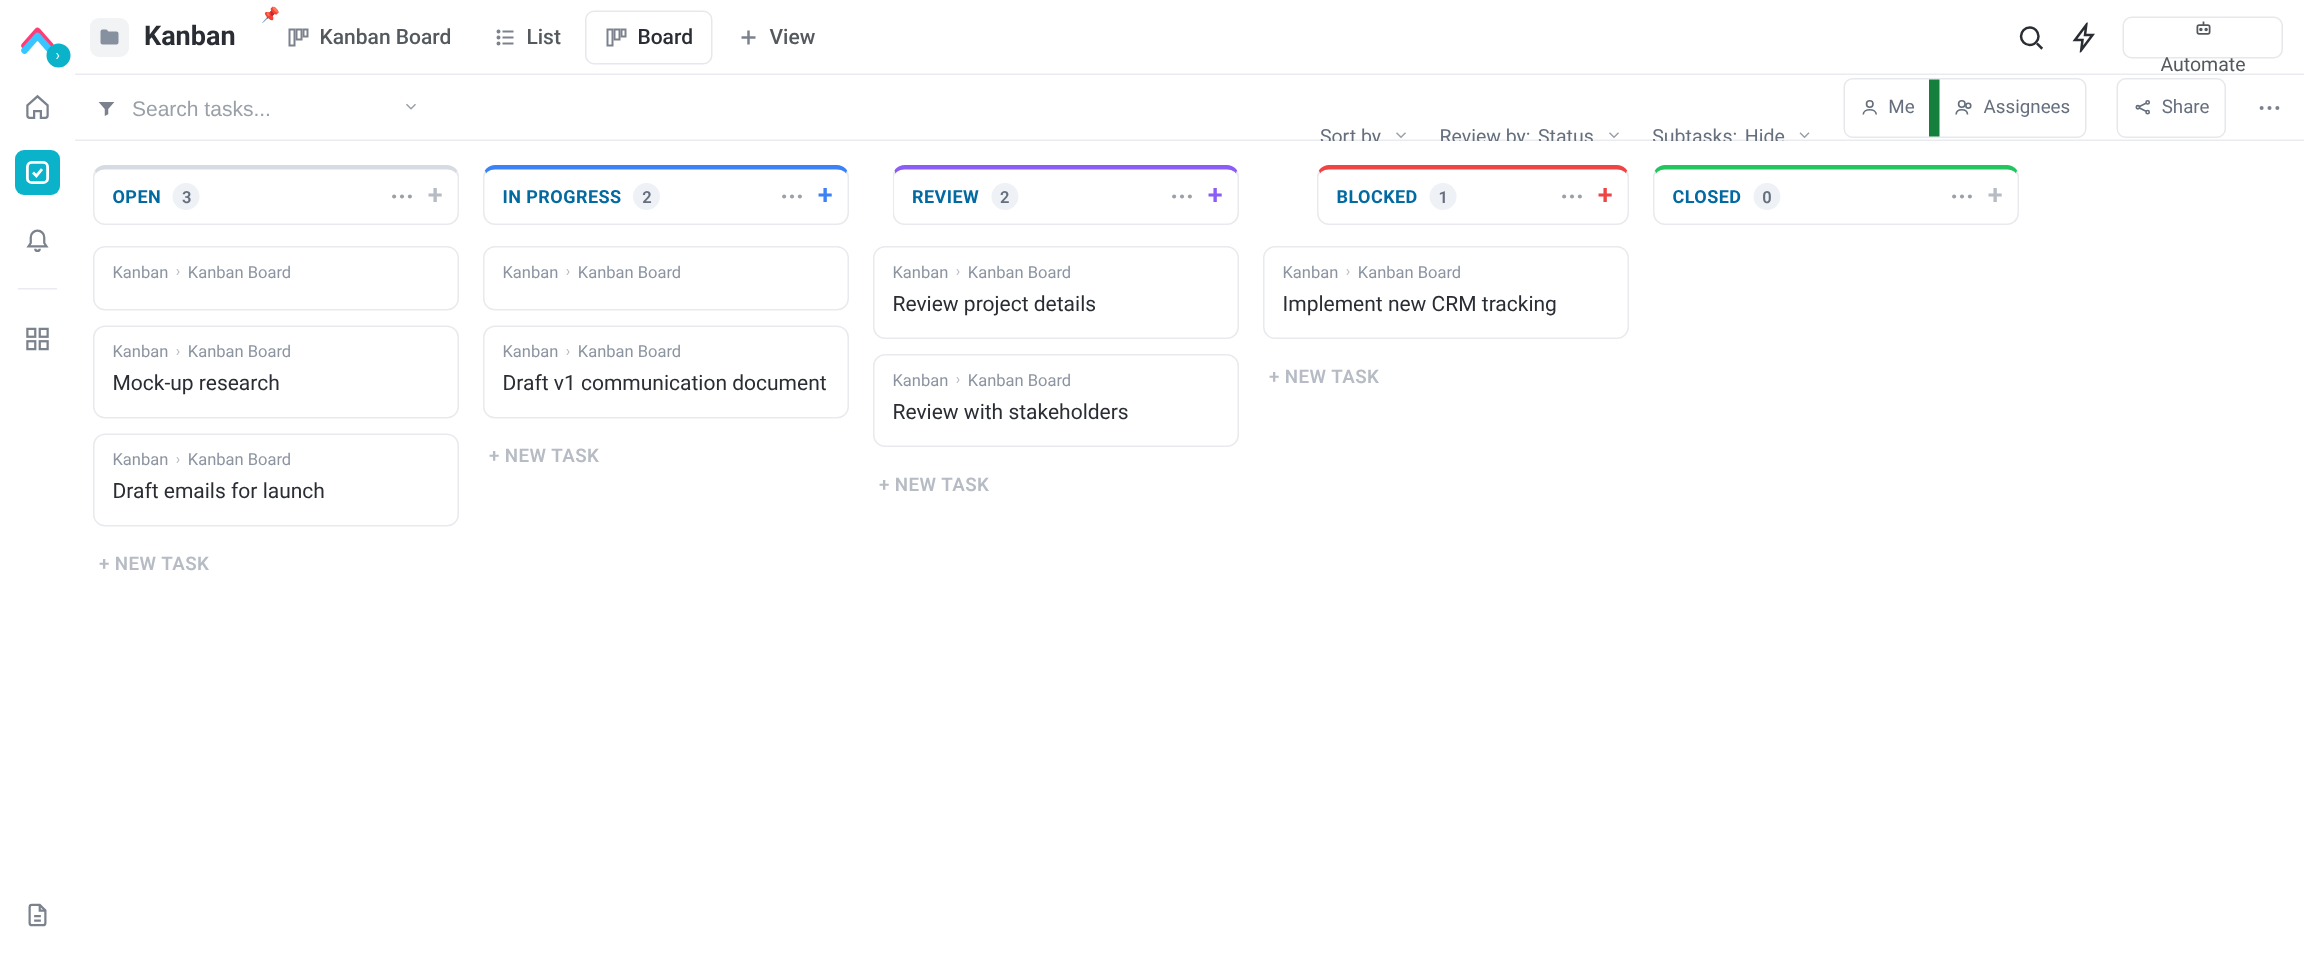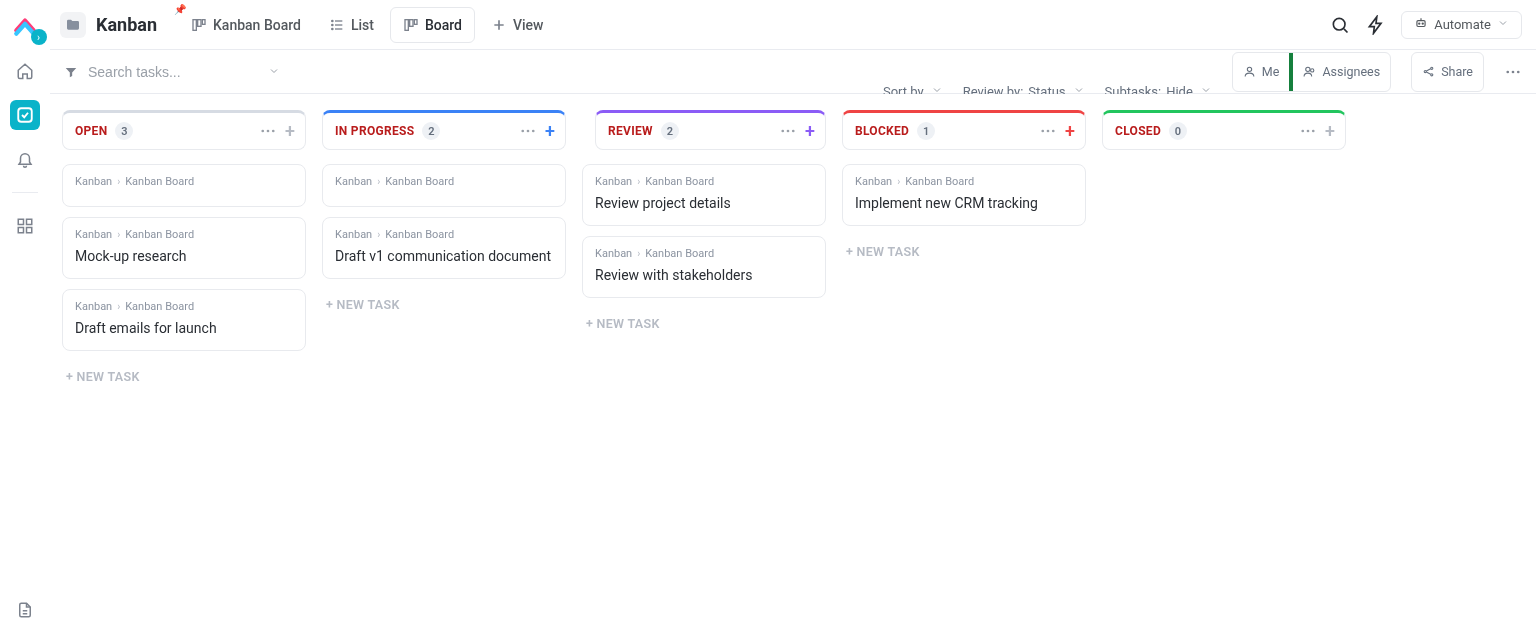--- a/index.html
+++ b/index.html
@@ -25,45 +25,45 @@
   .tabs { display:flex; align-items:center; gap:4px; margin-left:14px; }
   .tab { height:36px; display:flex; align-items:center; gap:6px; padding:0 12px; color:#54595e; font-size:14px; font-weight:500; border-radius:6px; cursor:pointer; position:relative; }
   .tab .tab-ico { display:flex; align-items:center; justify-content:center; color:#7c828d; }
   .tab .tab-ico svg { width:16px; height:16px; }
   .tab.active-tab { background:#fff; border:1px solid #e6e8ec; color:#2a2e34; }
   .tab .pin { position:absolute; left:-5px; top:-3px; font-size:10px; color:#1ab5c9; }
   .top-spacer { flex:1; }
   .top-right { display:flex; align-items:center; gap:14px; }
   .top-icon { width:22px; height:22px; display:flex; align-items:center; justify-content:center; color:#2a2e34; cursor:pointer; }
   .top-icon svg { width:20px; height:20px; stroke:currentColor; }
-  .automate-btn { height:28px; display:flex; align-items:center; gap:6px; padding:0 12px; border:1px solid #e6e8ec; background:#fff; border-radius:6px; color:#54595e; font-size:13px; cursor:pointer; }
+  .automate-btn { height:28px; display:flex; align-items:center; gap:6px; padding:0 24px; border:1px solid #e6e8ec; background:#fff; border-radius:6px; color:#54595e; font-size:13px; cursor:pointer;flex-direction:column; }
   .automate-btn svg { width:14px; height:14px; }
   
   .toolbar { height:44px; display:flex; align-items:center; padding:0 14px; gap:10px; border-bottom:1px solid #e9ebf0; background:#fff; }
   .tb-left { display:flex; align-items:center; gap:10px; }
   .tb-ico { color:#7c828d; display:flex; align-items:center; justify-content:center; cursor:pointer; }
   .tb-ico svg { width:14px; height:14px; }
   .search-input { border:none; outline:none; font-size:14px; color:#2a2e34; width:170px; }
   .search-input::placeholder { color:#9aa0a8; }
   .chev-ico { color:#9aa0a8; cursor:pointer; }
   .chev-ico svg { width:12px; height:12px; }
   .tb-spacer { flex:1; }
   .tb-right { display:flex; align-items:center; gap:20px; font-size:13px; color:#656f7d; }
   .tb-link { display:flex; align-items:center; gap:5px; cursor:pointer;margin-top:40px; }
   .tb-link .chev-ico { margin-left:2px; }
   .tb-pill-group { display:flex; align-items:center; border:1px solid #e6e8ec; border-radius:6px; }
   .tb-pill { height:38px; display:flex; align-items:center; gap:6px; padding:0 10px; font-size:12.5px; color:#656f7d; cursor:pointer; }
-  .tb-pill + .tb-pill { border-left:4px solid #15803d; }
+  .tb-pill + .tb-pill { border-left:7px solid #15803d; }
   .tb-pill svg { width:13px; height:13px; }
   .tb-kebab { color:#7c828d; cursor:pointer; display:flex; align-items:center; }
   
   .board { flex:1; padding:16px 12px; display:flex; gap:16px; overflow-x:auto; background:#fff; }
   .column { width:244px; flex:0 0 244px; display:flex; flex-direction:column; gap:14px; }
   .col-header { height:40px; border:1px solid #e8eaee; border-top:3px solid transparent; border-radius:8px; display:flex; align-items:center; padding:0 10px 0 12px; gap:8px; background:#fff; }
-  .col-header .col-name { font-size:12px; font-weight:700; letter-spacing:0.3px; color:#b91c1c; text-transform:uppercase; }
+  .col-header .col-name { font-size:12px; font-weight:700; letter-spacing:0.3px; color:#0369a1; text-transform:uppercase; }
   .col-header .count { background:#eef1f5; color:#656f7d; min-width:18px; height:18px; padding:0 5px; border-radius:9px; font-size:11px; font-weight:600; display:flex; align-items:center; justify-content:center; }
   .col-header .col-spacer { flex:1; }
   .col-header .kebab { color:#9aa0a8; cursor:pointer; display:flex; align-items:center; }
   .col-header .add-btn { font-size:18px; line-height:1; font-weight:600; cursor:pointer; }
   .cards { display:flex; flex-direction:column; gap:10px; }
   .card { border:1px solid #e8eaee; border-radius:8px; padding:10px 12px 12px; background:#fff; cursor:pointer; }
   .crumbs { font-size:11px; color:#8c94a1; display:flex; align-items:center; gap:5px; margin-bottom:6px; }
   .crumbs .chev { font-size:10px; color:#b6bbc4; }
   .card-title { font-size:14px; color:#2a2e34; line-height:1.35; }
   .new-task { font-size:12.5px; font-weight:600; letter-spacing:0.3px; color:#b6bbc4; cursor:pointer; padding:4px 4px; }
@@ -381,21 +381,21 @@
                 <span>Kanban</span>
                 <span class="chev">›</span>
                 <span>Kanban Board</span>
               </div>
               <div class="card-title">Review with stakeholders</div>
             </div>
           </div>
           <div class="new-task">+ NEW TASK</div>
         </div>
         <div class="column">
-          <div class="col-header" style="border-top-color: rgb(239, 68, 68);">
+          <div class="col-header" style="border-top-color: rgb(239, 68, 68); margin-left: 36px;">
             <span class="col-name">BLOCKED</span>
             <span class="count">1</span>
             <span class="col-spacer"></span>
             <span class="kebab">
               <svg viewBox="0 0 24 24" fill="currentColor">
                 <circle cx="5" cy="12" r="1.8"></circle>
                 <circle cx="12" cy="12" r="1.8"></circle>
                 <circle cx="19" cy="12" r="1.8"></circle>
               </svg>
             </span>

